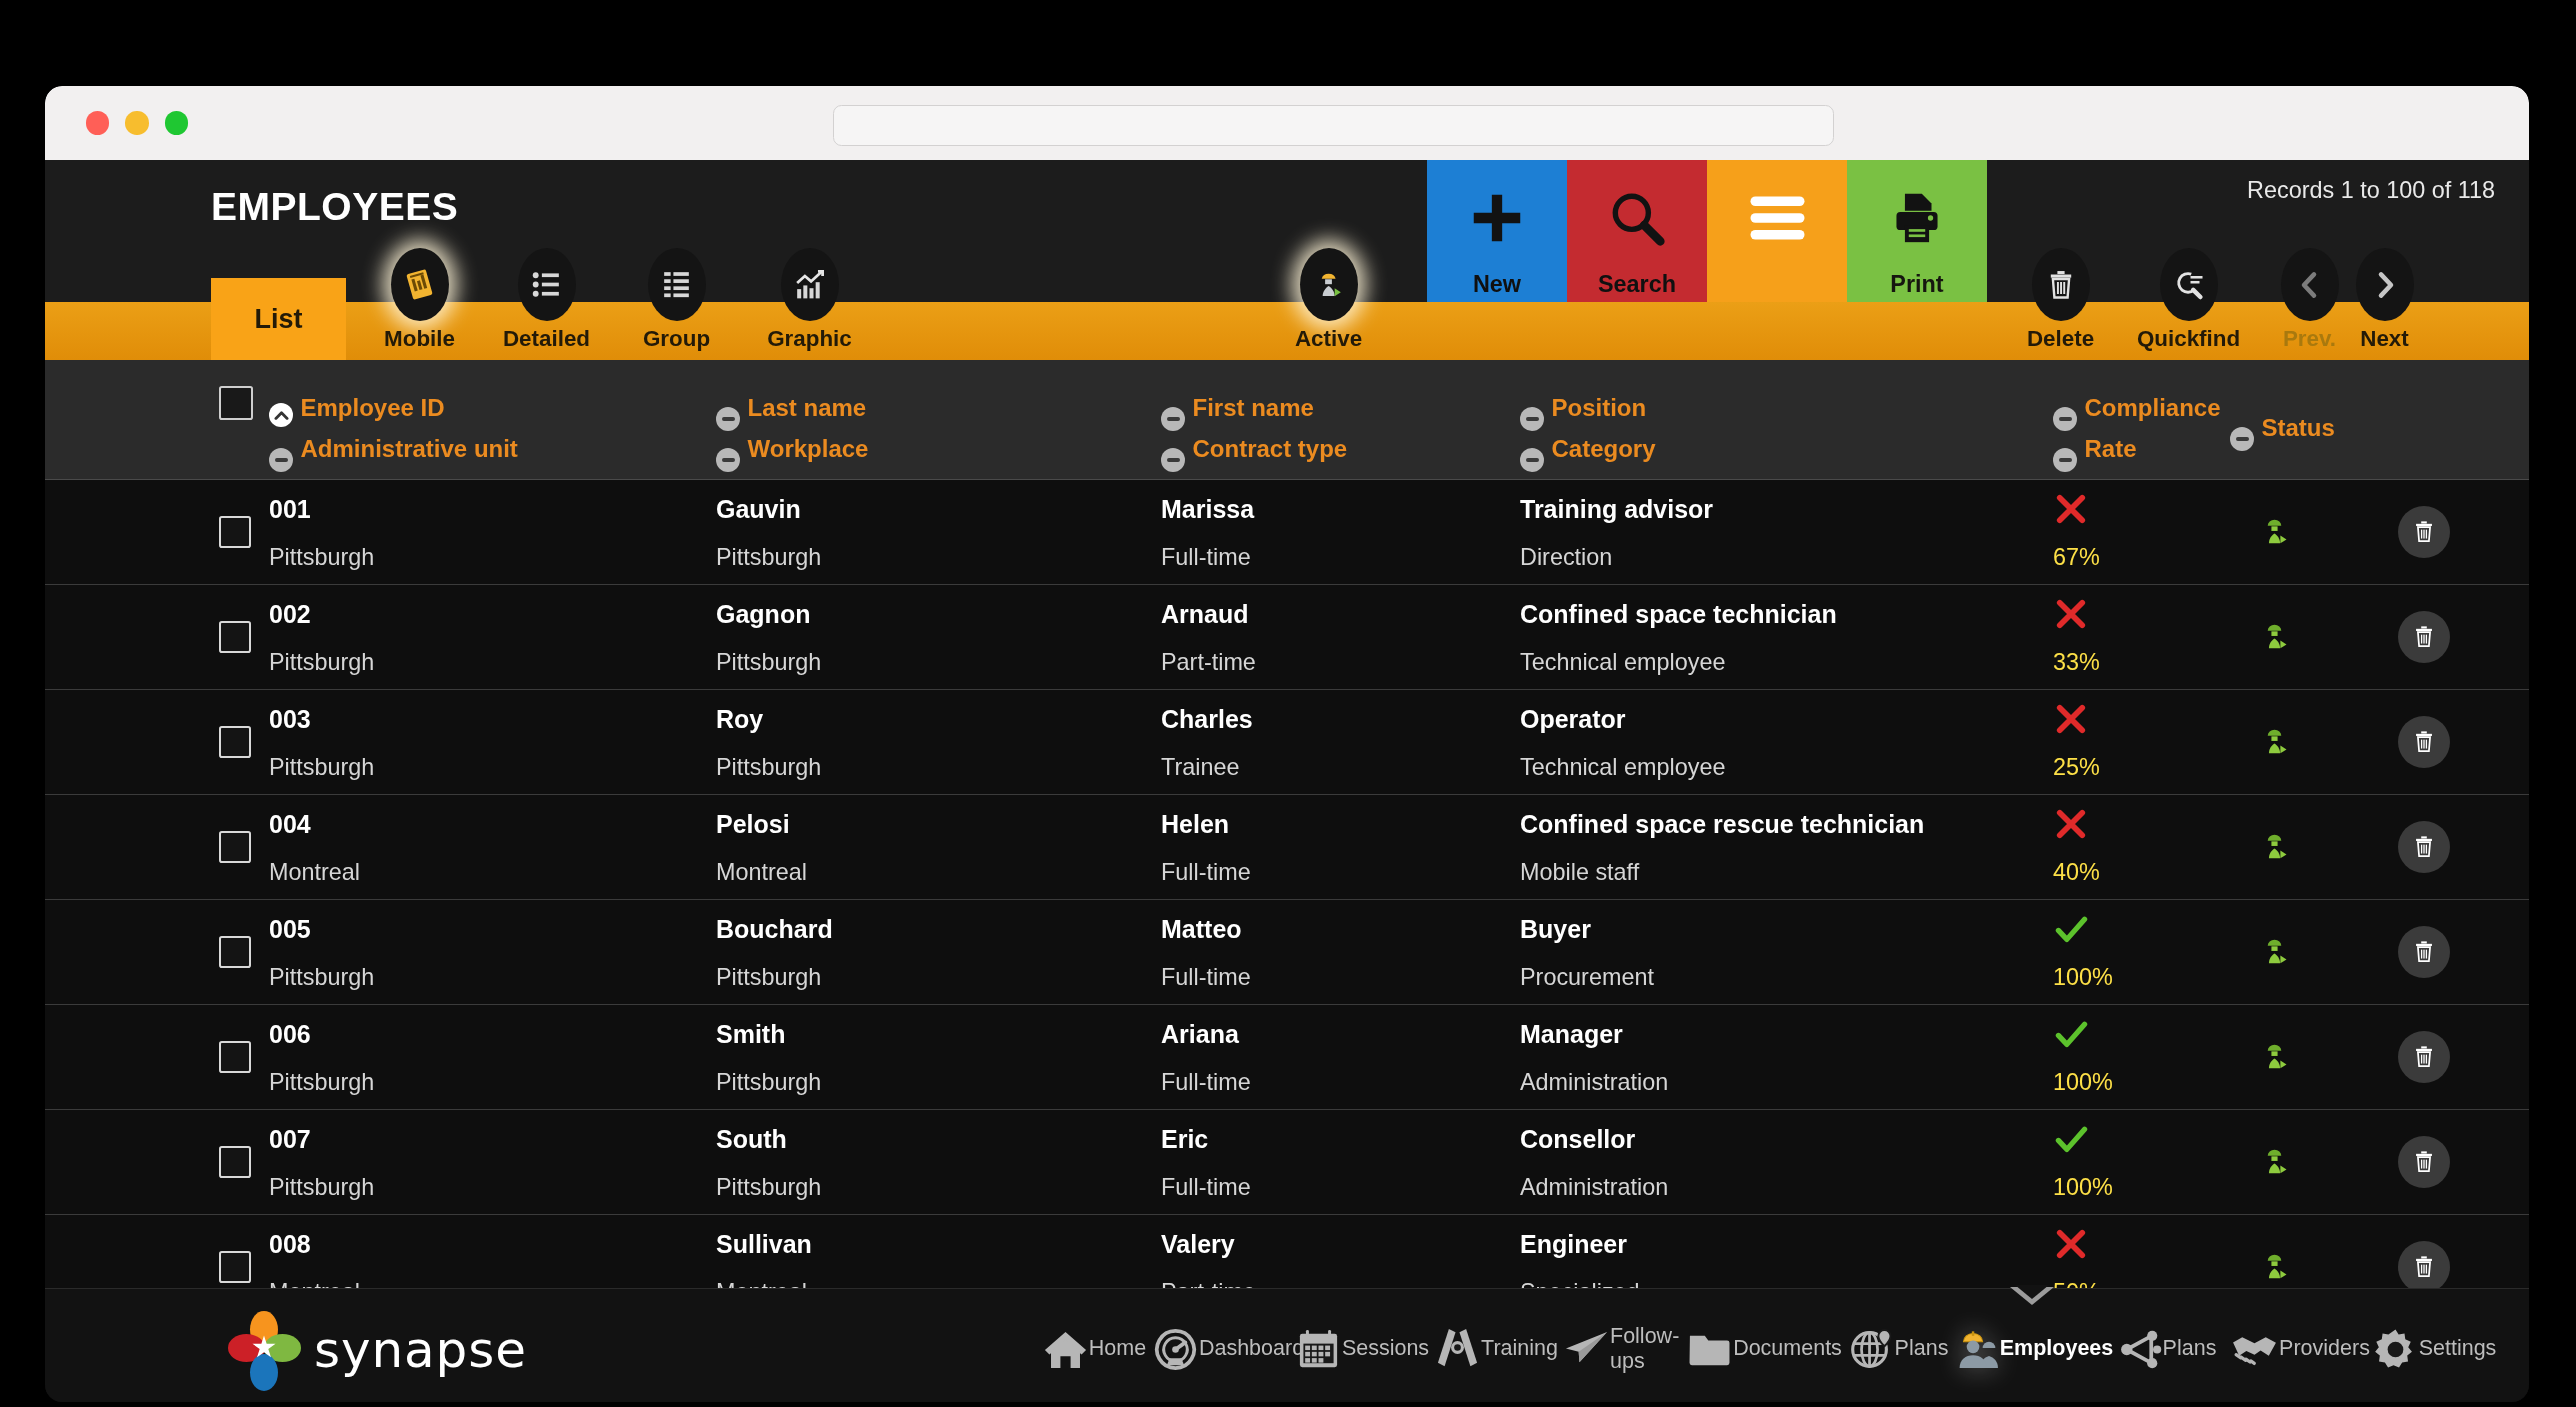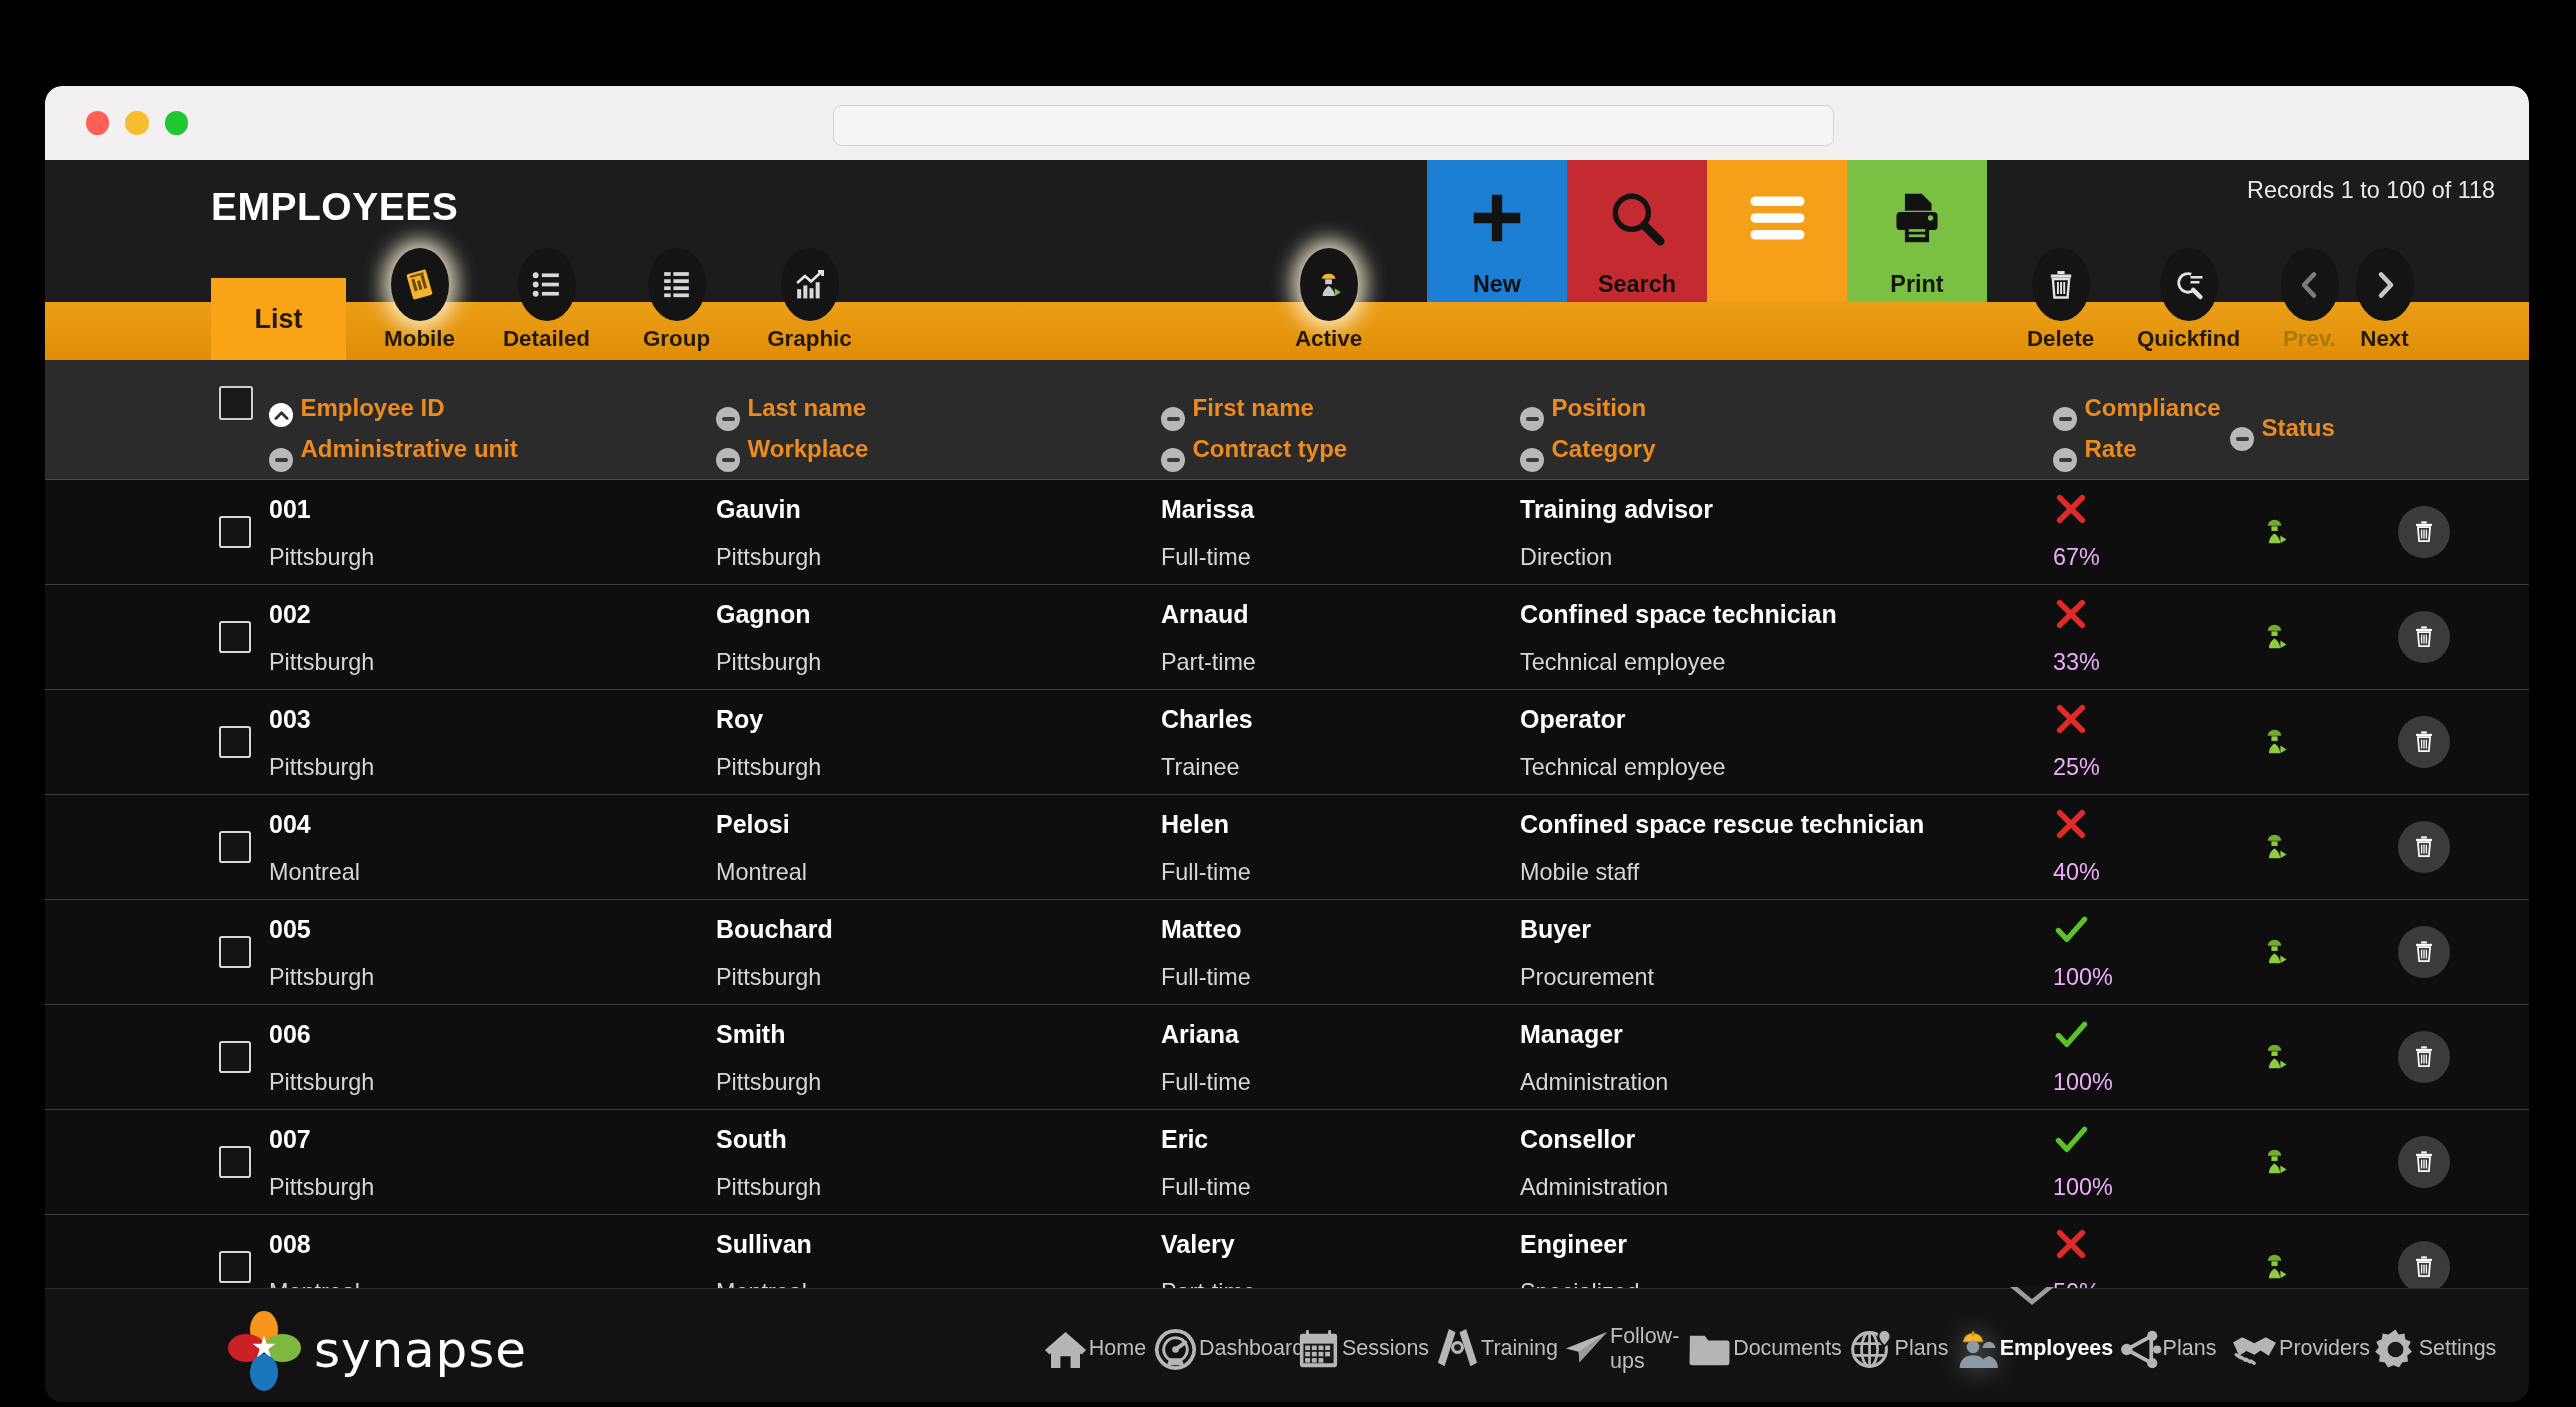--- a/index.html
+++ b/index.html
@@ -168,21 +168,21 @@
     white-space: nowrap;
   }
   .c-main { top: 15px; font-size: 25px; font-weight: bold; color: #ffffff; }
   .c-sub  { top: 64px; font-size: 23.4px; color: #d6d6d6; }
   .rowchk {
     position: absolute; left: 174px; top: 36px;
     width: 32px; height: 32px;
     border: 2.8px solid #d8d8d8; background: #141414; border-radius: 2.8px;
   }
   .mark { position: absolute; top: 11.2px; }
-  .rate { position: absolute; top: 64px; font-size: 23.4px; color: #f0abfc; }
+  .rate { position: absolute; top: 64px; font-size: 23.4px; color: #fde047; }
   .statusic { position: absolute; left: 2211px; top: 34px; }
   .delbtn {
     position: absolute; left: 2353px; top: 26px;
     width: 52px; height: 52px; border-radius: 50%;
     background: #3b3b3b;
     display: flex; align-items: center; justify-content: center;
   }
 
   
   .botnav {

